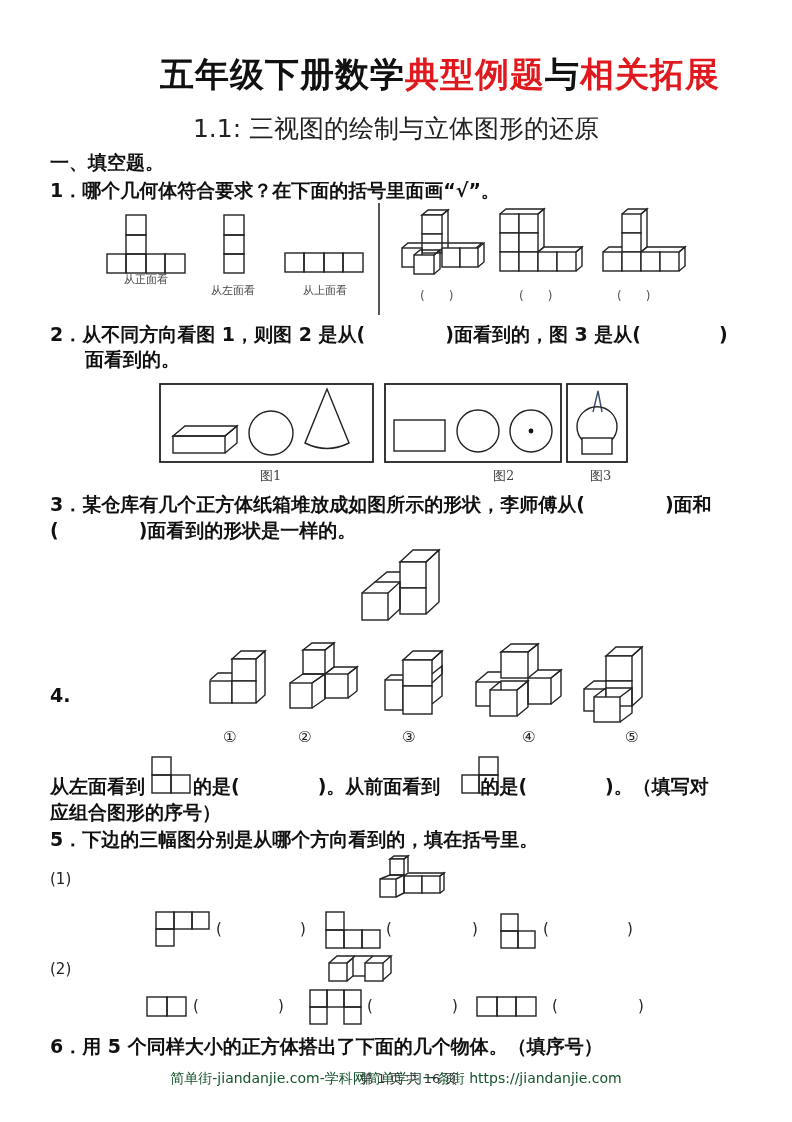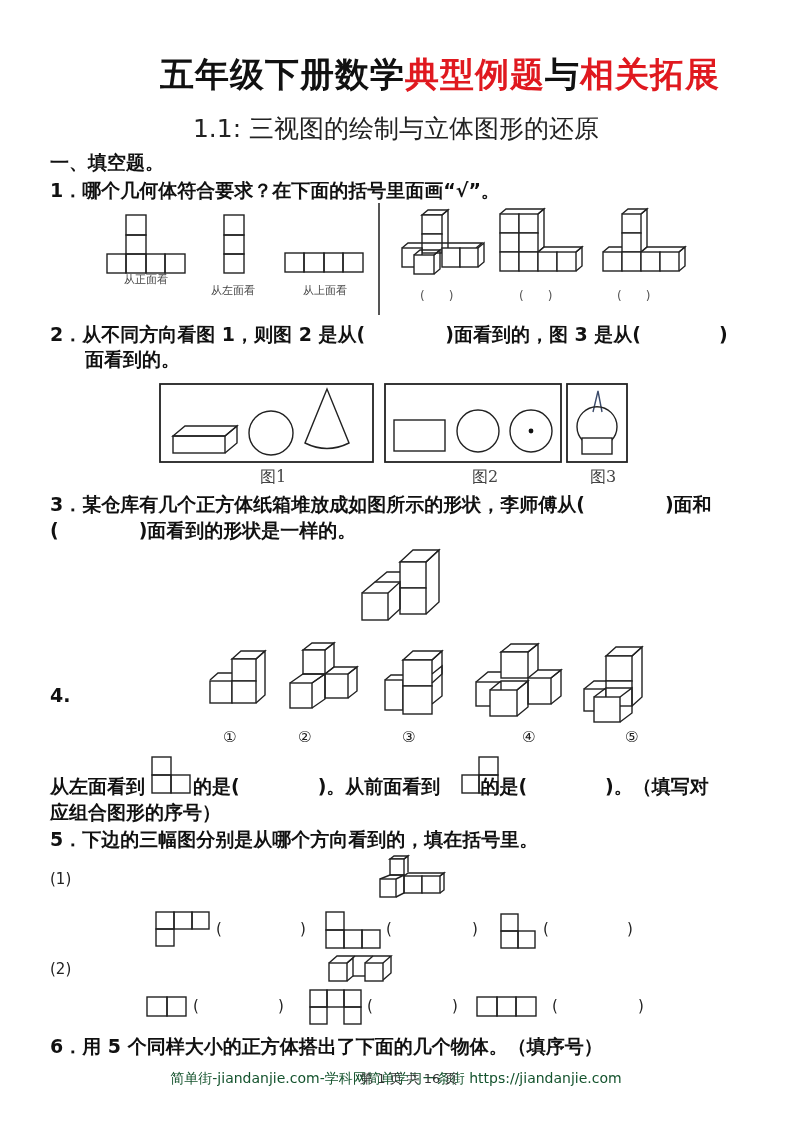--- a/index.html
+++ b/index.html
@@ -5,21 +5,21 @@
   html, body { margin: 0; padding: 0; background: #ffffff; }
   body { width: 792px; height: 1122px; position: relative; overflow: hidden;
          font-family: "DejaVu Sans", "Liberation Sans", sans-serif; color: #111; }
   .abs { position: absolute; }
   .title { top: 52px; left: 0; width: 792px; text-align: center; font-size: 34px; font-weight: bold; letter-spacing: 1px; margin-left: 44px; }
   .title .red { color: #e0191f; }
   .subtitle { top: 112px; left: 0; width: 792px; text-align: center; font-size: 25px; color: #222; font-weight: normal; }
   .line { font-size: 19px; font-weight: bold; color: #111; white-space: nowrap; }
   .cap { font-family: "DejaVu Serif", "Liberation Serif", serif; font-size: 11px; color: #444; }
   .paren { font-size: 12px; color: #555; }
-  .fig-label { font-family: "DejaVu Serif", "Liberation Serif", serif; font-size: 16px; color: #444; text-align: center; }
+  .fig-label { font-family: "DejaVu Serif", "Liberation Serif", serif; font-size: 13px; color: #444; text-align: center; }
   .footer { top: 1070px; left: 0; width: 792px; text-align: center; font-size: 14px; color: #14532d; }
   .pagenum { top: 1070px; left: 360px; font-size: 13px; color: #333; }
   svg { position: absolute; overflow: visible; }
   svg * { fill: none; stroke: #222; stroke-width: 1.4; }
   svg .fillw { fill: #fff; }
   svg .dot { fill: #111; stroke: none; }
   .num { font-size: 15px; color: #222; }
   .blank { display: inline-block; }
 </style>
 </head>
@@ -124,21 +124,21 @@
   <circle cx="146" cy="47" r="21"></circle>
     <circle class="dot" cx="146" cy="47" r="2.4"></circle>
 </svg>
 <svg style="left:567px; top:384px;" width="62" height="80">
   <rect x="0" y="0" width="60" height="78" style="stroke-width:1.8"></rect>
   <path d="M26 28 L31 7 L35 28" style="stroke:#3a4a6a"></path>
   <path d="M16 57 A20 20 0 1 1 44 57"></path>
   <rect class="fillw" x="15" y="54" width="30" height="16"></rect>
 </svg>
 <div class="abs fig-label" style="top:467px; left:260px;">图1</div>
-<div class="abs fig-label" style="top:467px; left:472px;">图2</div>
+<div class="abs fig-label" style="top:467px; left:493px;">图2</div>
 <div class="abs fig-label" style="top:467px; left:590px;">图3</div>
 
 <div class="abs line" style="top:492px; left:50px;">
   <span>3．某仓库有几个正方体纸箱堆放成如图所示的形状，李师傅从(</span><span class="blank" style="width:80px;"></span><span>)面和</span>
 </div>
 <div class="abs line" style="top:518px; left:50px;">
   <span>(</span><span class="blank" style="width:80px;"></span><span>)面看到的形状是一样的。</span>
 </div>
 <svg style="left:362px; top:545px;" width="80" height="82">
   <path d="M13 37 l12 -10 h13"></path>

